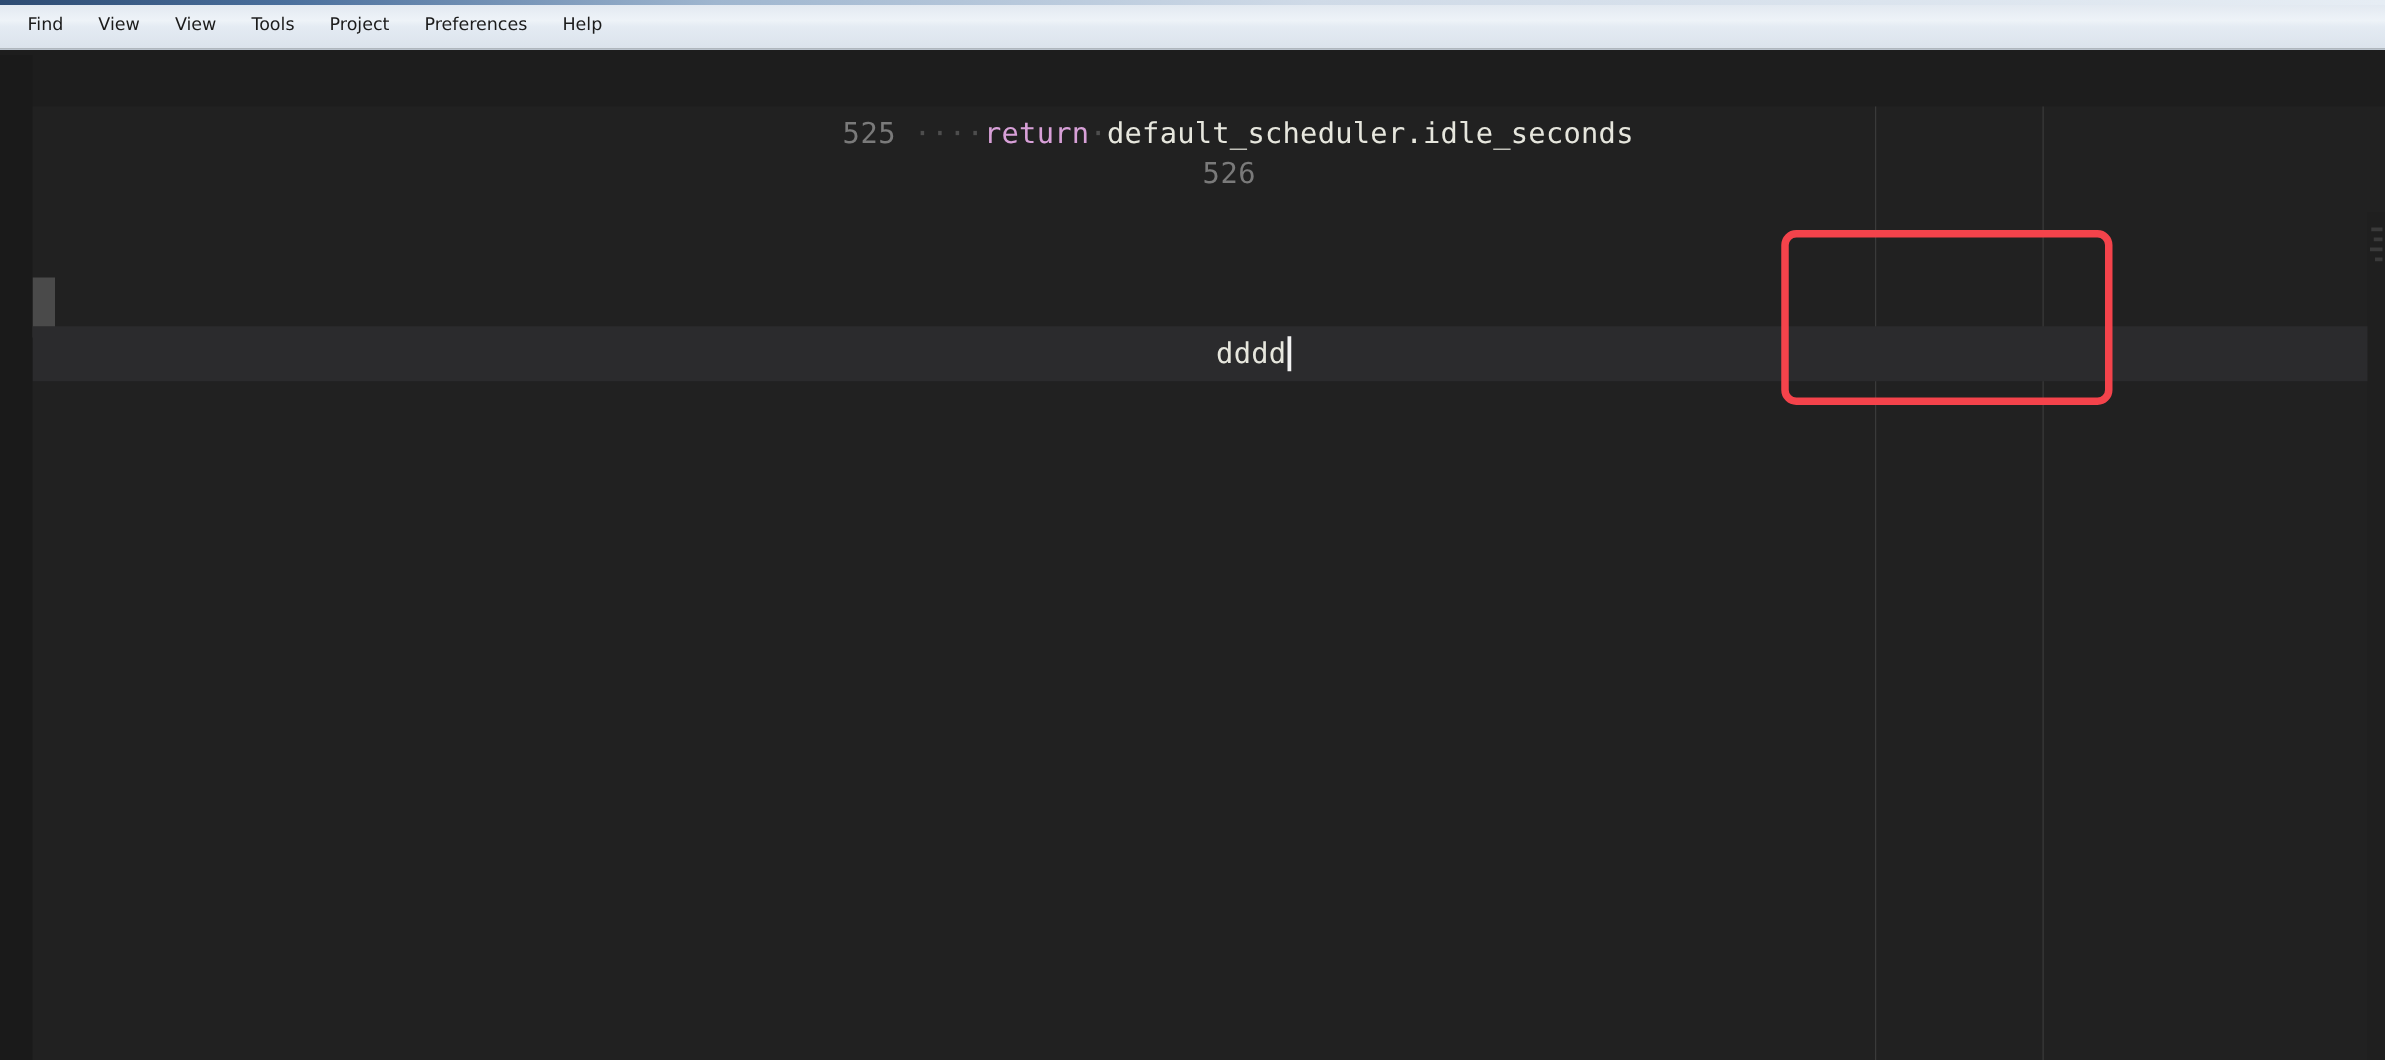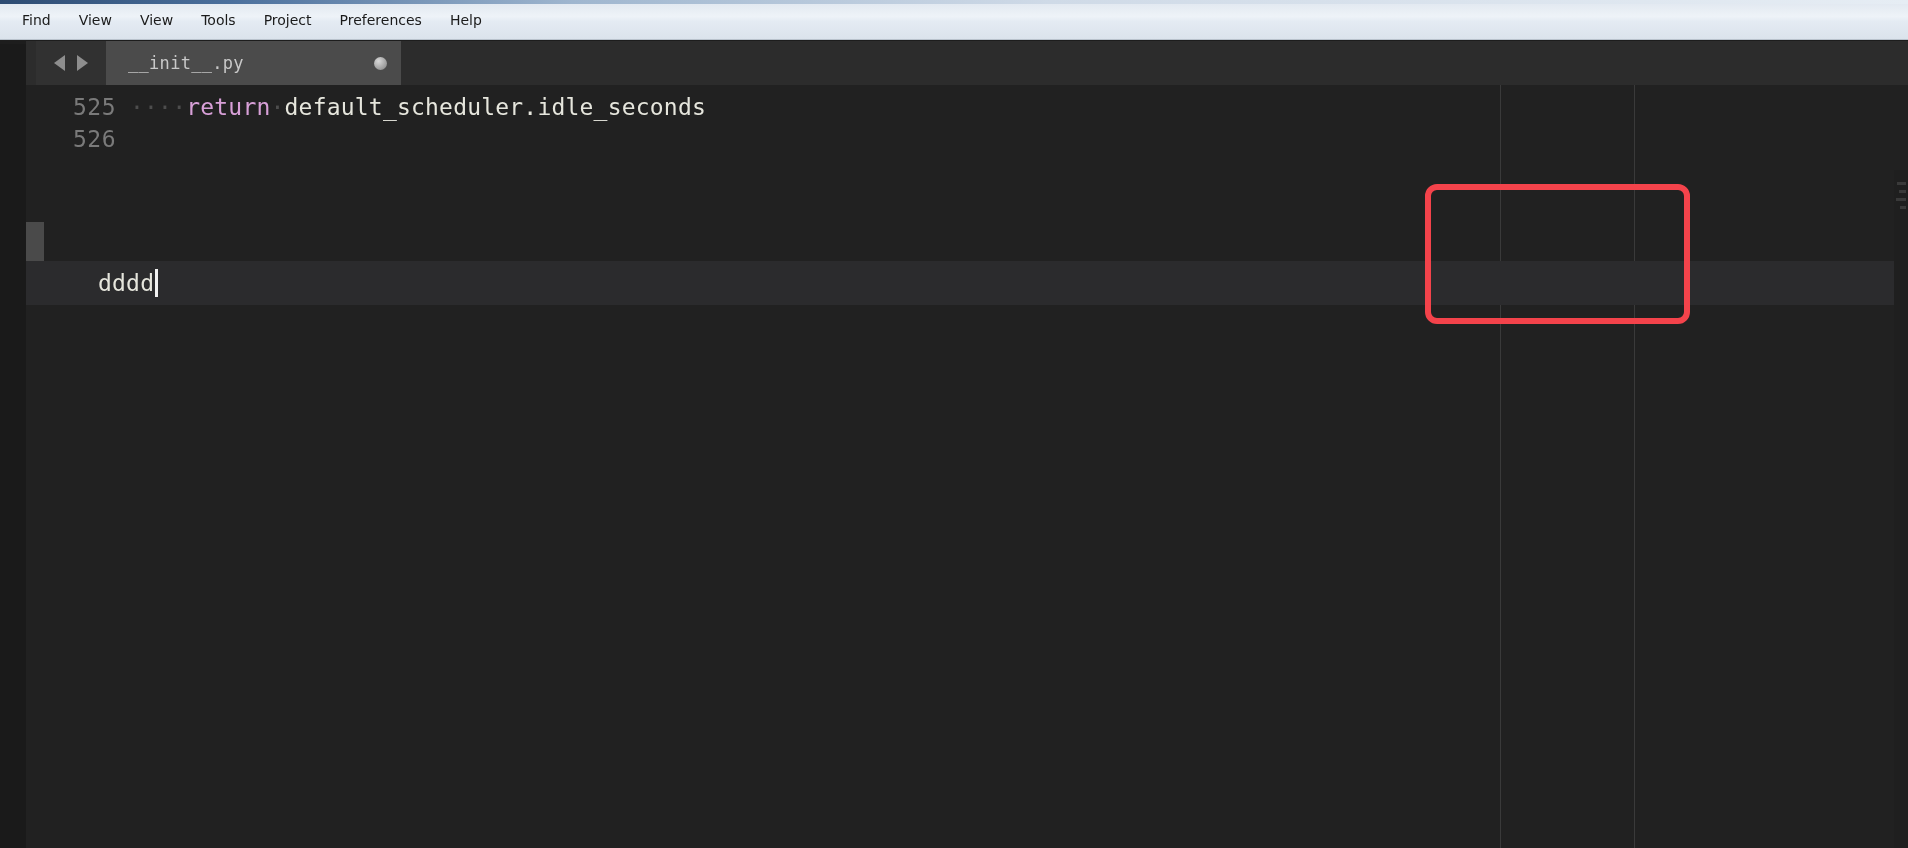--- a/index.html
+++ b/index.html
@@ -75,21 +75,21 @@
   .gutter-bg {
     position: absolute; left: 0; top: 0; width: 110px; height: 763px; background: #212121;
   }
   .sel-marker {
     position: absolute; left: 0; top: 137px; width: 18px; height: 48px;
     background: #4a4a4a;
   }
 
   .line {
     position: absolute; left: 0; width: 1882px; height: 44px;
-    display: flex; align-items: center;
+    display: flex; align-items: center; justify-content: center;
   }
   .line.active { background: #2b2b2d; }
   .lineno {
     width: 100px; text-align: right; padding-right: 10px;
     font-family: "DejaVu Sans Mono", monospace; font-size: 23px; color: #7a7a7a;
     letter-spacing: .5px;
   }
   .code {
     font-family: "DejaVu Sans Mono", monospace; font-size: 23px; color: #e6e6dd;
     white-space: pre; letter-spacing: .2px; padding-left: 4px;
@@ -133,30 +133,20 @@
   <div class="menubar">
     <div class="menu-item">Find</div>
     <div class="menu-item">View</div>
     <div class="menu-item">View</div>
     <div class="menu-item">Tools</div>
     <div class="menu-item">Project</div>
     <div class="menu-item">Preferences</div>
     <div class="menu-item">Help</div>
   </div>
 
-  <div class="tabbar">
-    <div class="navarrows">
-      <span class="arrow left"></span>
-      <span class="arrow right"></span>
-    </div>
-    <div class="tab">
-      <span class="tab-title">__init__.py</span>
-      <span class="tab-dirty"></span>
-    </div>
-  </div>
 
   <div class="editor">
     <div class="gutter-bg"></div>
 
     <div class="ruler" id="ruler-0" style="left: 1474px;"></div>
     <div class="ruler" id="ruler-1" style="left: 1608px;"></div>
 
     <div class="sel-marker"></div>
 
     <div class="line" style="top:0px;">

